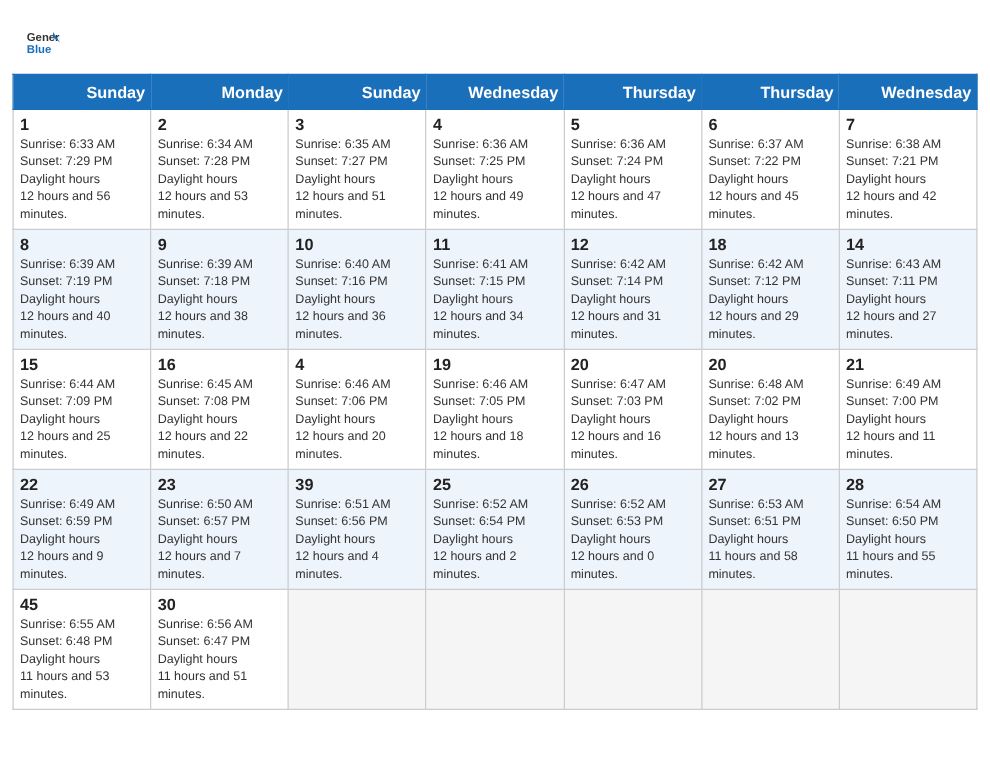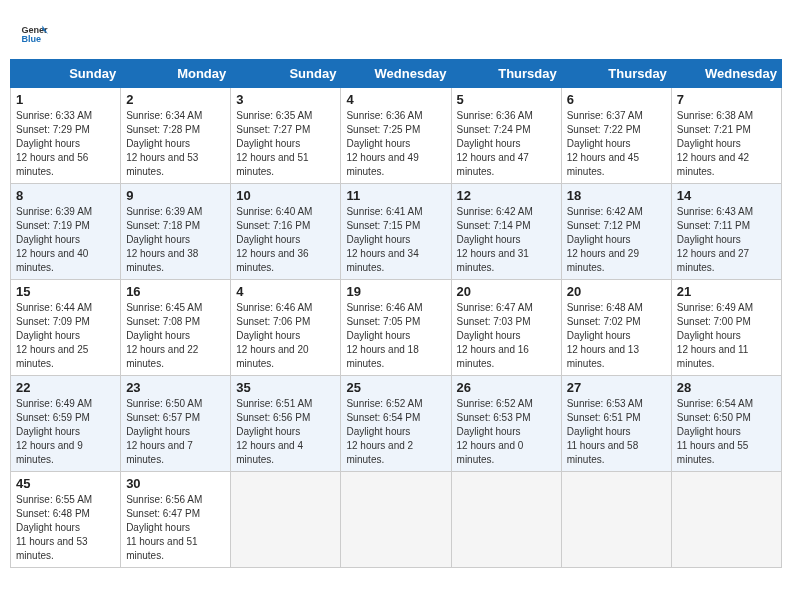--- a/index.html
+++ b/index.html
@@ -207,21 +207,21 @@
       <tr>
         <td>
           <span class="day-num">22</span>
           <div class="cell-content">Sunrise: 6:49 AM<br>Sunset: 6:59 PM<br>Daylight hours<br>12 hours and 9 minutes.</div>
         </td>
         <td>
           <span class="day-num">23</span>
           <div class="cell-content">Sunrise: 6:50 AM<br>Sunset: 6:57 PM<br>Daylight hours<br>12 hours and 7 minutes.</div>
         </td>
         <td>
-          <span class="day-num">35</span>
+          <span class="day-num">39</span>
           <div class="cell-content">Sunrise: 6:51 AM<br>Sunset: 6:56 PM<br>Daylight hours<br>12 hours and 4 minutes.</div>
         </td>
         <td>
           <span class="day-num">25</span>
           <div class="cell-content">Sunrise: 6:52 AM<br>Sunset: 6:54 PM<br>Daylight hours<br>12 hours and 2 minutes.</div>
         </td>
         <td>
           <span class="day-num">26</span>
           <div class="cell-content">Sunrise: 6:52 AM<br>Sunset: 6:53 PM<br>Daylight hours<br>12 hours and 0 minutes.</div>
         </td>

